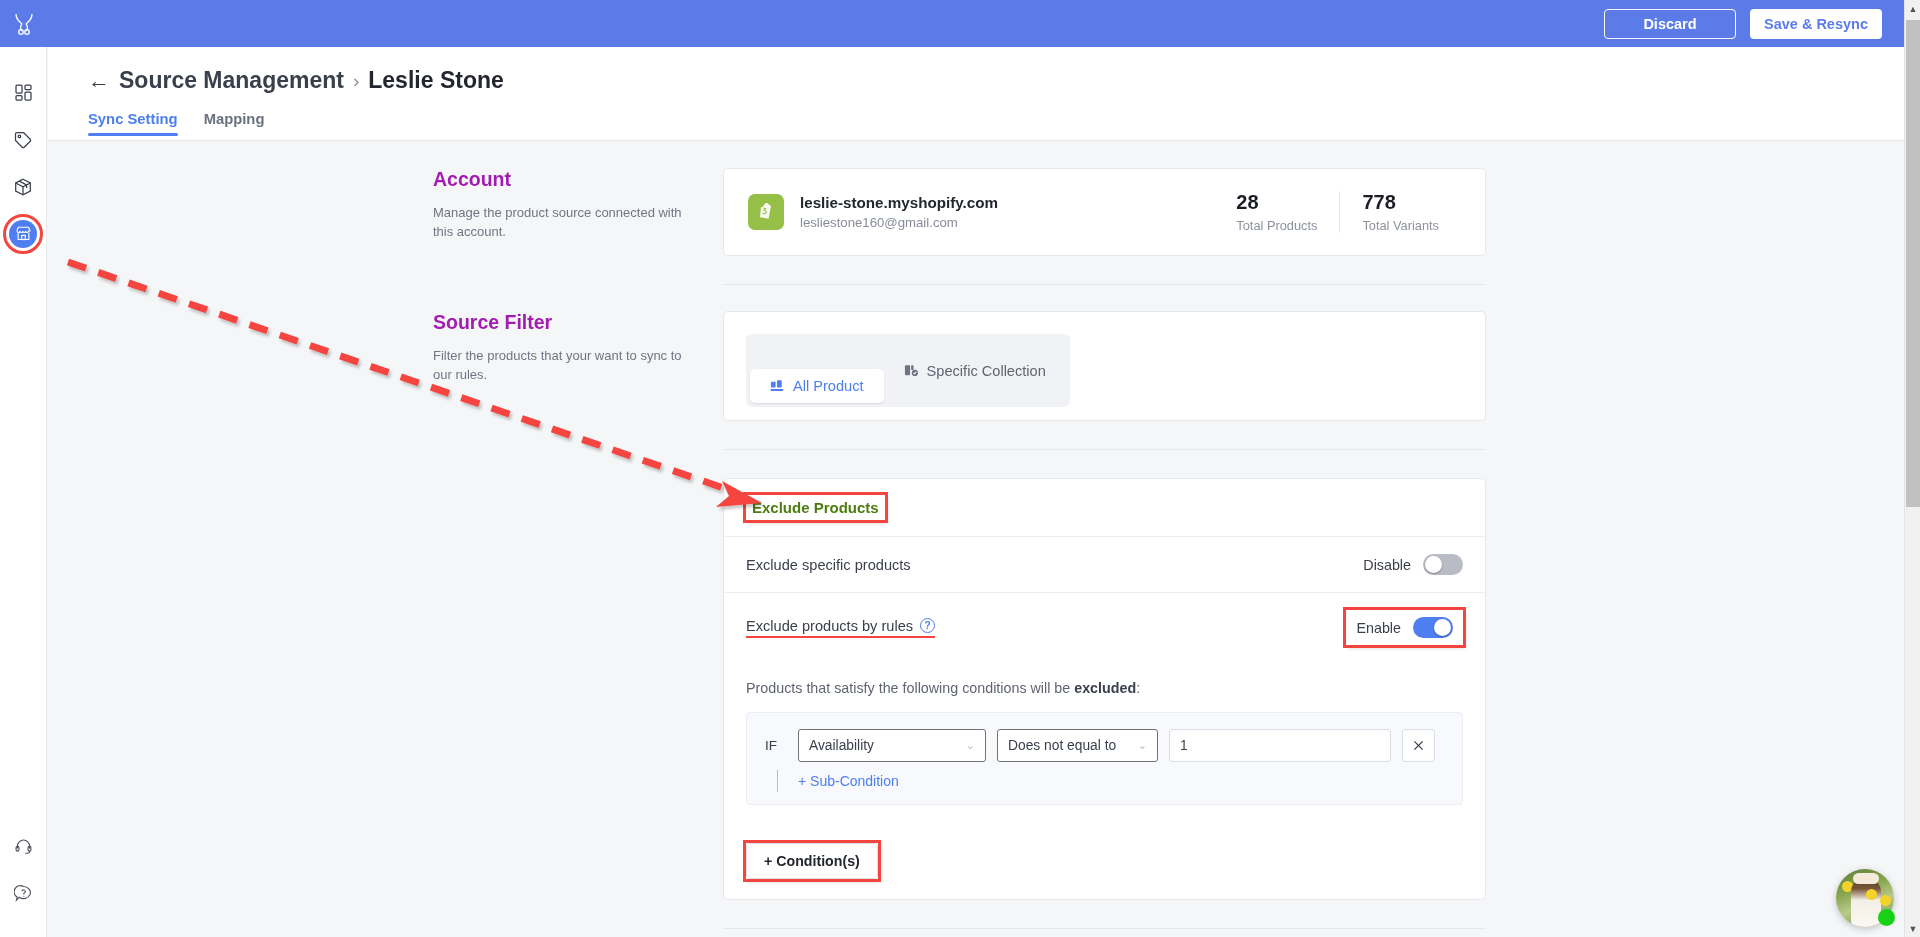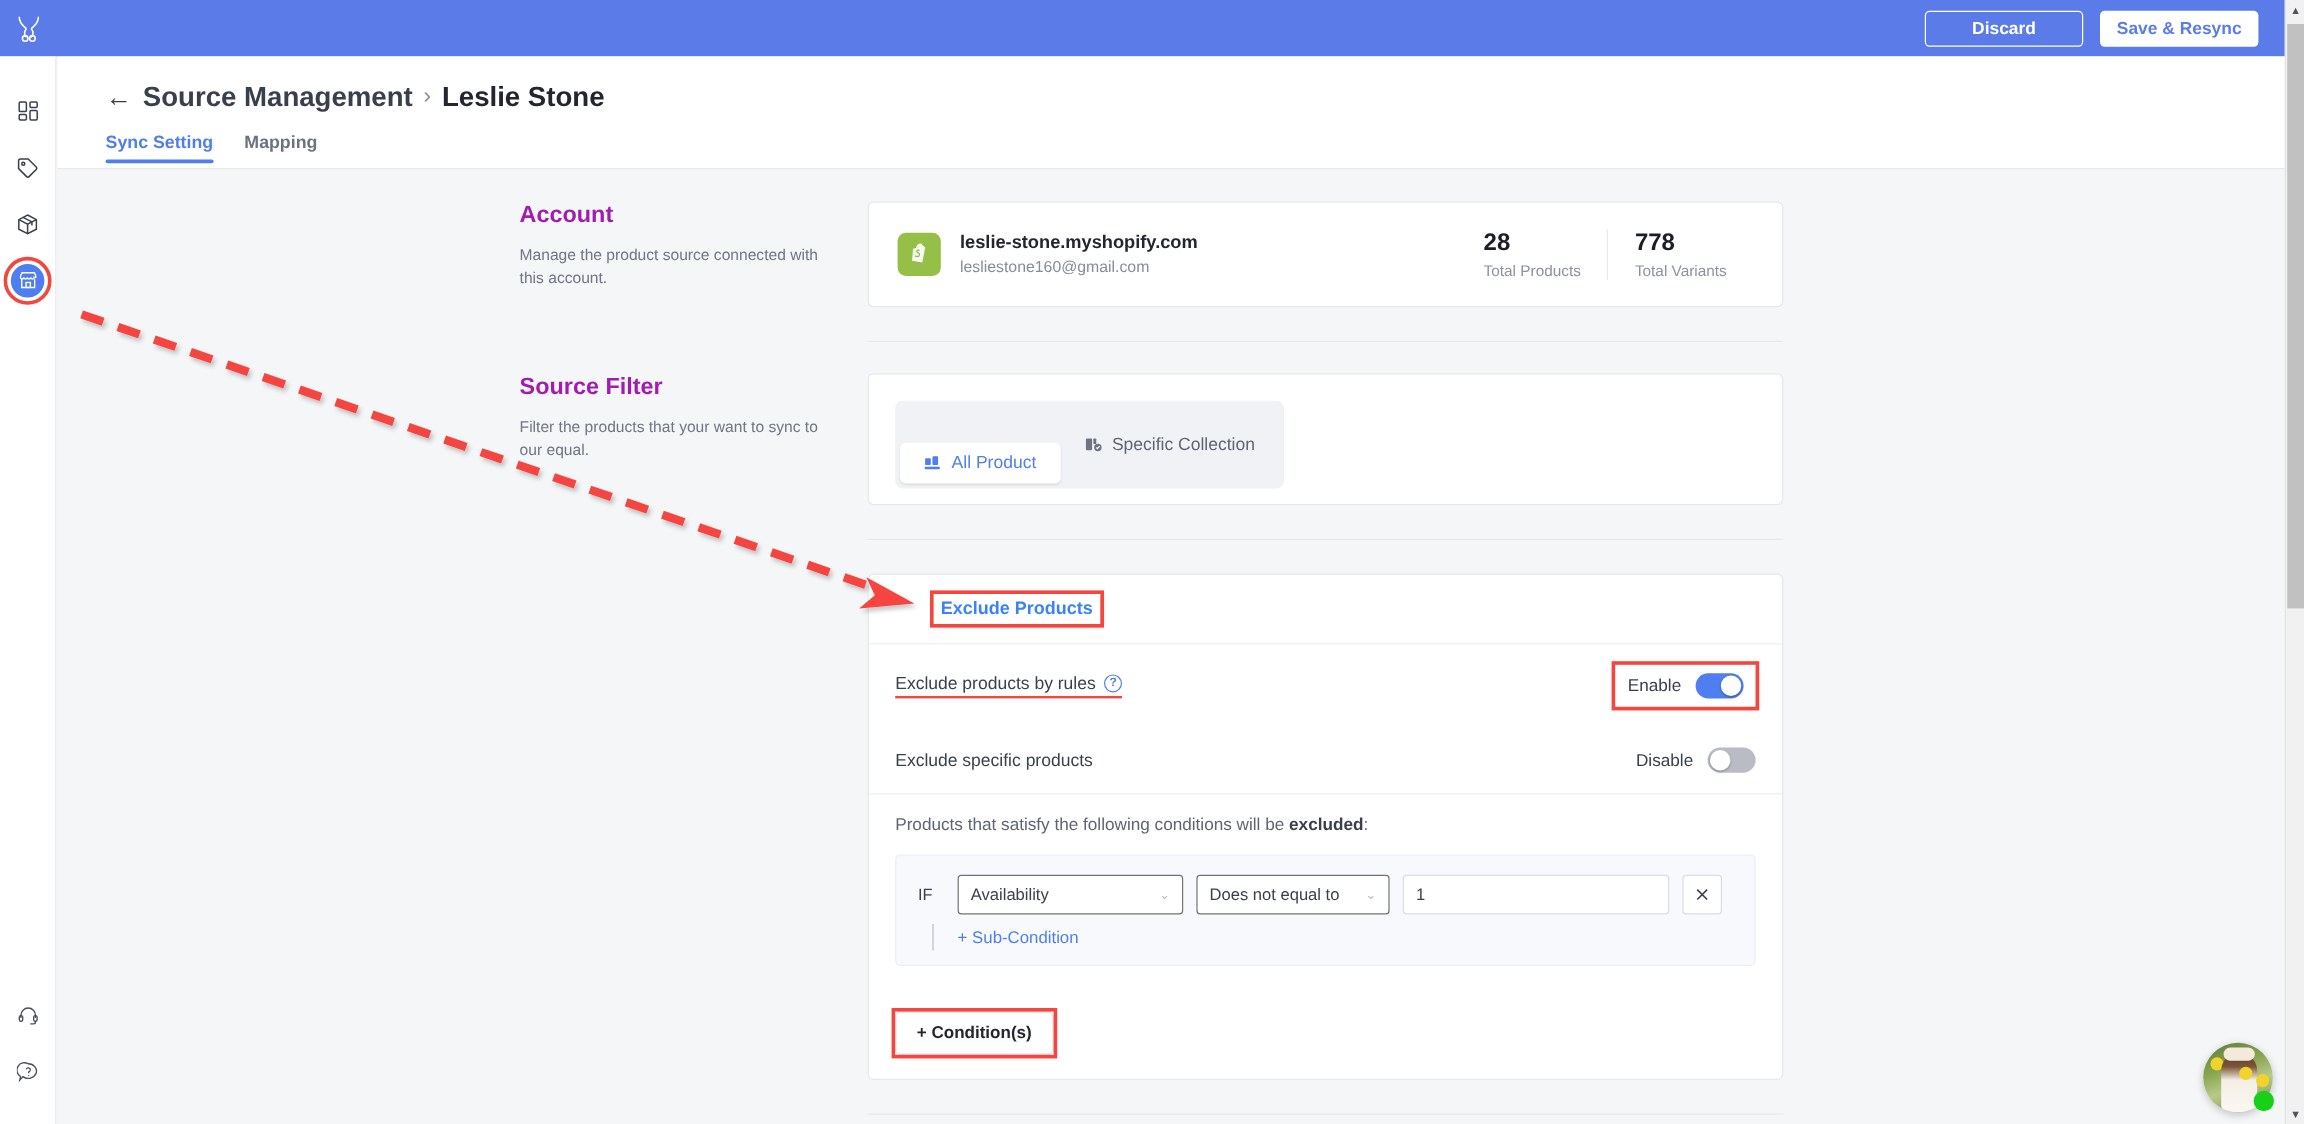--- a/index.html
+++ b/index.html
@@ -143,22 +143,22 @@
   .divider { height: 1px; background: #e6e8ec; margin: 28px 0 0 290px; width: 763px; }
 
   
   .excl-wrap { margin-left: 675px; width: 763px; margin-top: 28px; }
   .excl-card { background:#fff; border:1px solid #e6e8ec; border-radius:5px; }
   .excl-head {
     padding: 16px 22px; border-bottom: 1px solid #eceef1;
     display: flex; align-items: center;
   }
   .excl-head-title {
-    font-size: 15px; font-weight: bold; color: #3b82f6;
-    padding: 4px 6px; position: relative; margin-left: 32px;
+    font-size: 15px; font-weight: bold; color: #4d7c0f;
+    padding: 4px 6px; position: relative;
   }
   .hl-box {
     outline: 3px solid #f4453f; outline-offset: 0px;
     box-shadow: 2px 3px 4px rgba(0,0,0,.18);
   }
   .excl-row {
     padding: 17px 22px; display: flex; align-items: center;
     border-bottom: 1px solid #eceef1;
   }
   .excl-row.last { border-bottom: none; }
@@ -408,21 +408,21 @@
       </div>
     </div>
 
     <div class="divider-row">
       <div class="divider"></div>
     </div>
 
     <div class="section">
       <div class="sec-left">
         <div class="sec-title">Source Filter</div>
-        <div class="sec-desc">Filter the products that your want to sync to our equal.</div>
+        <div class="sec-desc">Filter the products that your want to sync to our rules.</div>
       </div>
       <div class="sec-right">
         <div class="card filter-card">
           <div class="segmented">
             <div class="seg active">
               <svg width="15" height="15" viewBox="0 0 16 16" fill="#4f7ef0">
                 <rect x="1" y="3" width="5" height="6" rx="0.8"></rect>
                 <rect x="7.5" y="1.2" width="5" height="7.8" rx="0.8"></rect>
                 <rect x="0.6" y="10.6" width="13.5" height="2.2" rx="0.8"></rect>
               </svg>
@@ -446,38 +446,38 @@
       <div class="divider"></div>
     </div>
 
     <div class="excl-wrap">
       <div class="excl-card">
 
         <div class="excl-head">
           <div class="excl-head-title hl-box">Exclude Products</div>
         </div>
 
-        <div class="excl-row last">
-          <div class="excl-label underlined">
-            <span>Exclude products by rules</span>
-            <span class="q-icon">?</span>
-          </div>
-          <div class="toggle-grp highlight">
-            <span class="tg-label">Enable</span>
-            <span class="switch on">
-              <span class="knob"></span>
-            </span>
-          </div>
-        </div>
-
         <div class="excl-row">
           <div class="excl-label">Exclude specific products</div>
           <div class="toggle-grp">
             <span class="tg-label">Disable</span>
             <span class="switch">
+              <span class="knob"></span>
+            </span>
+          </div>
+        </div>
+
+        <div class="excl-row last">
+          <div class="excl-label underlined">
+            <span>Exclude products by rules</span>
+            <span class="q-icon">?</span>
+          </div>
+          <div class="toggle-grp highlight">
+            <span class="tg-label">Enable</span>
+            <span class="switch on">
               <span class="knob"></span>
             </span>
           </div>
         </div>
 
         <div class="rules-body">
           <div class="rules-note">
             <span>Products that satisfy the following conditions will be </span><b>excluded</b><span>:</span>
           </div>
 

